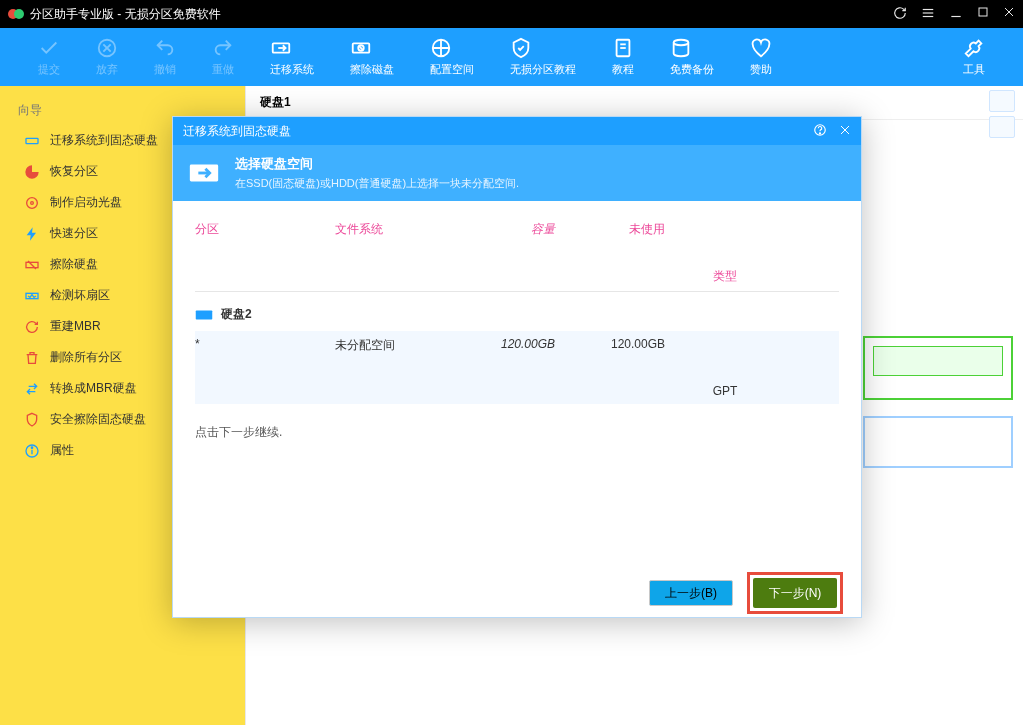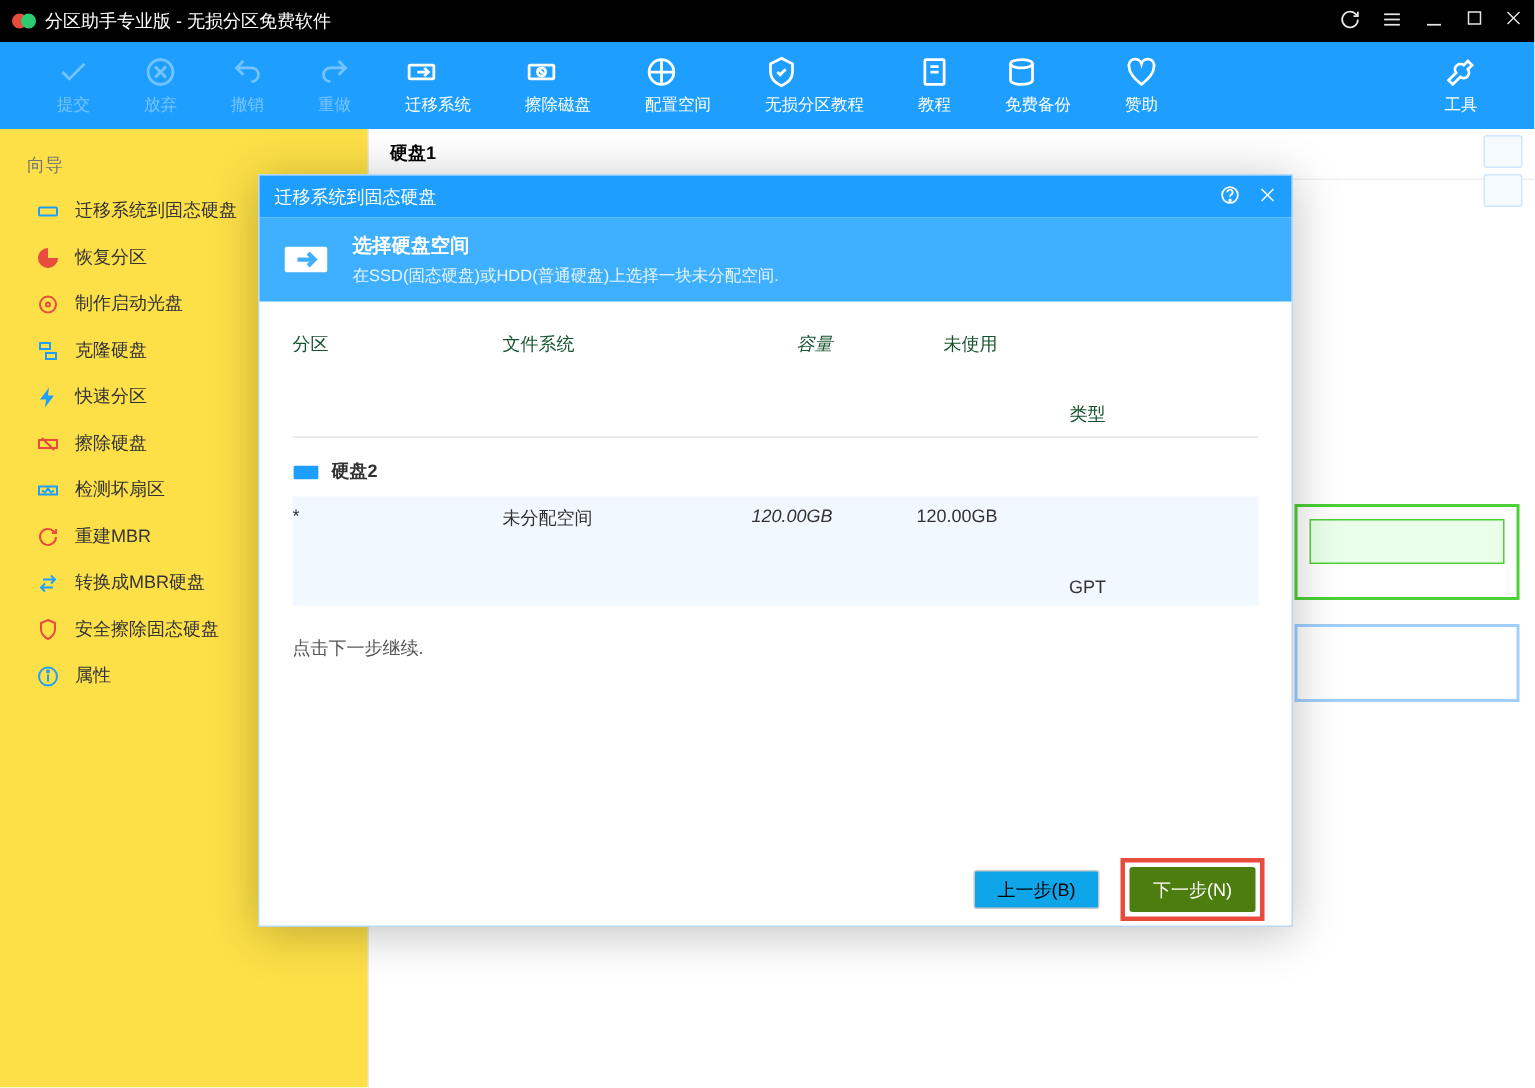--- a/index.html
+++ b/index.html
@@ -30,21 +30,21 @@
 .preview-box2 { position: absolute; right: 10px; top: 330px; width: 150px; height: 52px; border: 2px solid #9fcfff; background: #fff; }
 
 .dialog { position: absolute; left: 172px; top: 116px; width: 690px; height: 502px; background: #fff; box-shadow: 0 4px 30px rgba(0,0,0,.25); border: 1px solid #b9d9f5; display: flex; flex-direction: column; }
 .dlg-title { height: 28px; background: #1e9fff; color: #fff; font-size: 12px; display: flex; align-items: center; padding: 0 10px; }
 .dlg-title .spacer { flex: 1; }
 .dlg-title .ico-btn { margin-left: 12px; cursor: pointer; }
 .dlg-banner { background: #3fb0ff; color: #fff; padding: 10px 14px; display: flex; align-items: center; gap: 14px; }
 .dlg-banner .b-title { font-size: 13px; font-weight: bold; }
 .dlg-banner .b-sub { font-size: 11px; color: #e6f4ff; margin-top: 3px; }
 .dlg-body { flex: 1; padding: 14px 22px 8px; font-size: 12px; color: #333; overflow: auto; }
-.tbl-head { display: flex; border-bottom: 1px solid #e6e6e6; padding: 6px 0; color: #14532d; }
+.tbl-head { display: flex; border-bottom: 1px solid #e6e6e6; padding: 6px 0; color: #ec4899; }
 .col-part { width: 140px; }
 .col-fs { width: 130px; }
 .col-cap { width: 110px; text-align: right; padding-right: 20px; font-style: italic; }
 .col-unused { width: 110px; text-align: right; padding-right: 20px; }
 .col-type { width: 80px; text-align: center; margin-top: 47px; }
 .disk-row { display: flex; align-items: center; gap: 8px; padding: 14px 0 8px; font-weight: bold; }
 .part-row { display: flex; padding: 6px 0; }
 .part-row.sel { background: #f2f8ff; }
 .hint { color: #555; font-size: 12px; padding-top: 20px; }
 .dlg-footer { height: 48px; display: flex; align-items: center; justify-content: flex-end; gap: 14px; padding: 0 18px; }
@@ -197,29 +197,20 @@
           <svg width="16" height="16" viewBox="0 0 24 24" fill="none" stroke="currentColor" stroke-width="2">
             <circle cx="12" cy="12" r="8"></circle>
             <circle cx="12" cy="12" r="2"></circle>
           </svg>
         </span>
         <span>制作启动光盘</span>
       </div>
 
     <div class="side-item">
         <span class="ico">
-          <svg width="16" height="16" viewBox="0 0 24 24" fill="none" stroke="currentColor" stroke-width="2">
-            <rect x="4" y="4" width="10" height="6"></rect>
-            <rect x="10" y="14" width="10" height="6"></rect>
-          </svg>
-        </span>
-        <span>克隆硬盘</span>
-      </div>
-    <div class="side-item">
-        <span class="ico">
           <svg width="16" height="16" viewBox="0 0 24 24" fill="currentColor">
             <path d="M13 2L4 14h6l-1 8 9-12h-6l1-8z"></path>
           </svg>
         </span>
         <span>快速分区</span>
       </div>
     <div class="side-item red">
         <span class="ico">
           <svg width="16" height="16" viewBox="0 0 24 24" fill="none" stroke="currentColor" stroke-width="2">
             <rect x="3" y="8" width="18" height="8"></rect>
@@ -238,20 +229,28 @@
         <span>检测坏扇区</span>
       </div>
     <div class="side-item red">
         <span class="ico">
           <svg width="16" height="16" viewBox="0 0 24 24" fill="none" stroke="currentColor" stroke-width="2">
             <path d="M20 12a8 8 0 1 1-2.3-5.7L20 8"></path>
             <path d="M20 4v4h-4"></path>
           </svg>
         </span>
         <span>重建MBR</span>
+      </div>
+    <div class="side-item red">
+        <span class="ico">
+          <svg width="16" height="16" viewBox="0 0 24 24" fill="none" stroke="currentColor" stroke-width="2">
+            <path d="M4 7h16M9 7V4h6v3M6 7l1 13h10l1-13"></path>
+          </svg>
+        </span>
+        <span>删除所有分区</span>
       </div>
     <div class="side-item">
         <span class="ico">
           <svg width="16" height="16" viewBox="0 0 24 24" fill="none" stroke="currentColor" stroke-width="2">
             <path d="M7 8h12M15 4l4 4-4 4"></path>
             <path d="M17 16H5M9 20l-4-4 4-4"></path>
           </svg>
         </span>
         <span>转换成MBR硬盘</span>
       </div>

